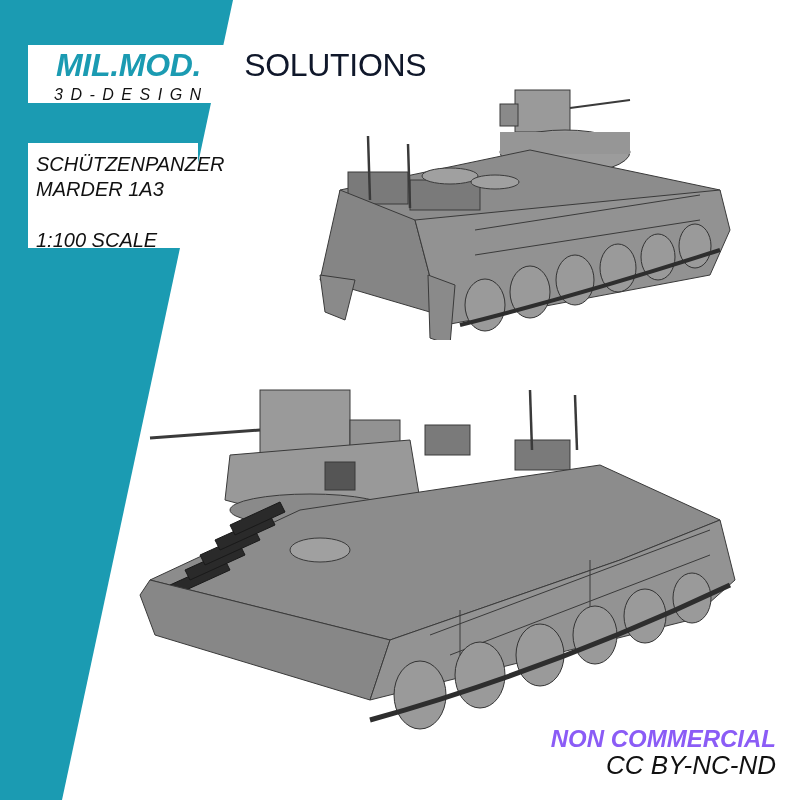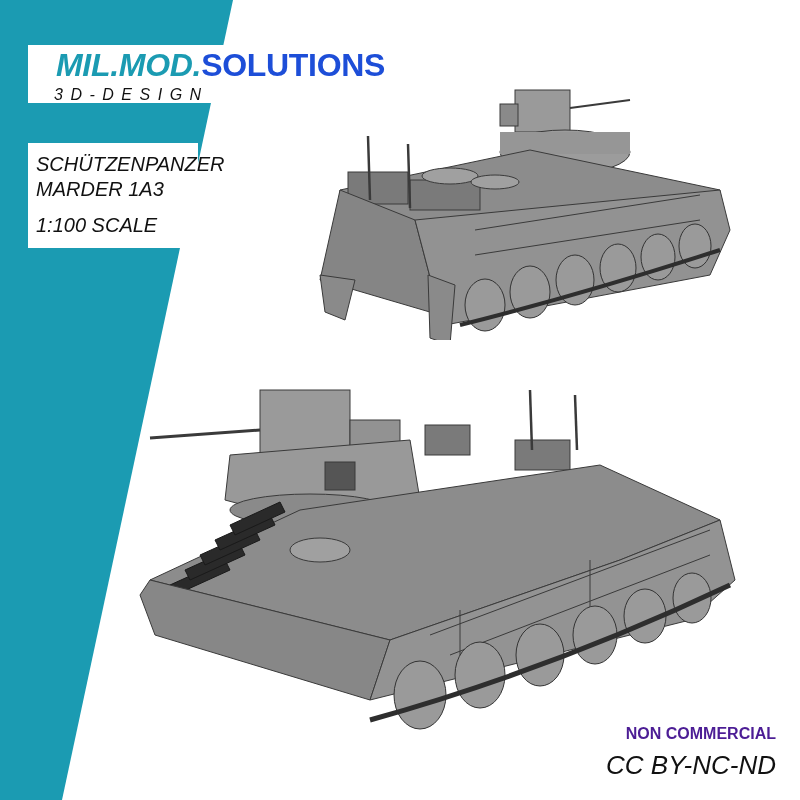--- a/index.html
+++ b/index.html
@@ -1,45 +1,45 @@
 <!DOCTYPE html>
 <html><head>
 <meta charset="utf-8">
 <style>
   html, body { margin:0; padding:0; }
   body { width:800px; height:800px; position:relative; overflow:hidden; background:#ffffff; font-family:"Liberation Sans", sans-serif; }
   .band { position:absolute; left:0; top:0; width:800px; height:800px; }
   .logo-box { position:absolute; left:28px; top:45px; width:370px; height:58px; background:#ffffff; }
   .logo-title { position:absolute; left:56px; top:45px; font-size:32px; line-height:40px; font-style:italic; white-space:nowrap; letter-spacing:-0.3px; }
   .logo-title .brand { color:#1b9bb2; font-weight:bold;margin-top:20px; }
-  .logo-title .rest { color:#1d4ed8; font-weight:bold; font-style:normal; }
+  .logo-title .rest { color:#0f172a; font-weight:normal; font-style:normal;margin-left:43px; }
   .logo-sub { position:absolute; left:54px; top:86px; font-size:16px; letter-spacing:7.5px; font-style:italic; color:#111111; }
   .spec-box { position:absolute; left:28px; top:143px; width:170px; height:105px; background:#ffffff; }
   .spec-line { position:absolute; left:36px; font-size:20px; font-style:italic; color:#111111; white-space:nowrap;text-align:center; }
-  .lic-1 { position:absolute; right:24px; top:725px; font-size:16px; font-weight:bold; color:#4c1d95; white-space:nowrap; }
+  .lic-1 { position:absolute; right:24px; top:725px; font-size:24px; font-weight:bold; font-style:italic; color:#8b5cf6; white-space:nowrap; }
   .lic-2 { position:absolute; right:24px; top:750px; font-size:26px; font-style:italic; color:#111111; white-space:nowrap; }
   .tank { position:absolute; }
 </style>
 </head>
 <body>
 
 <svg class="band" viewBox="0 0 800 800">
   <polygon points="0,0 233,0 62,800 0,800" fill="#1b9bb2"></polygon>
 </svg>
 
 <div class="logo-box"></div>
 <div class="logo-title">
   <span class="brand">MIL.MOD.</span><span class="rest">SOLUTIONS</span>
 </div>
 <div class="logo-sub">3D-DESIGN</div>
 
 <div class="spec-box"></div>
 <div class="spec-line" style="top:153px">SCHÜTZENPANZER</div>
 <div class="spec-line" style="top:178px">MARDER 1A3</div>
-<div class="spec-line" style="top:214px">1:100 SCALE</div>
+<div class="spec-line" style="top:229px">1:100 SCALE</div>
 
 <svg class="tank" style="left:300px;top:80px" width="440" height="260" viewBox="0 0 440 260">
   <g stroke="#3a3a3a" stroke-width="1" fill="#8e8e8e">
 
     <rect x="215" y="10" width="55" height="42" fill="#9a9a9a"></rect>
     <rect x="200" y="24" width="18" height="22" fill="#8a8a8a"></rect>
     <line x1="270" y1="28" x2="330" y2="20" stroke-width="2"></line>
     <ellipse cx="265" cy="72" rx="65" ry="22" fill="#9c9c9c"></ellipse>
     <rect x="200" y="52" width="130" height="22" fill="#969696" stroke="none"></rect>
 

